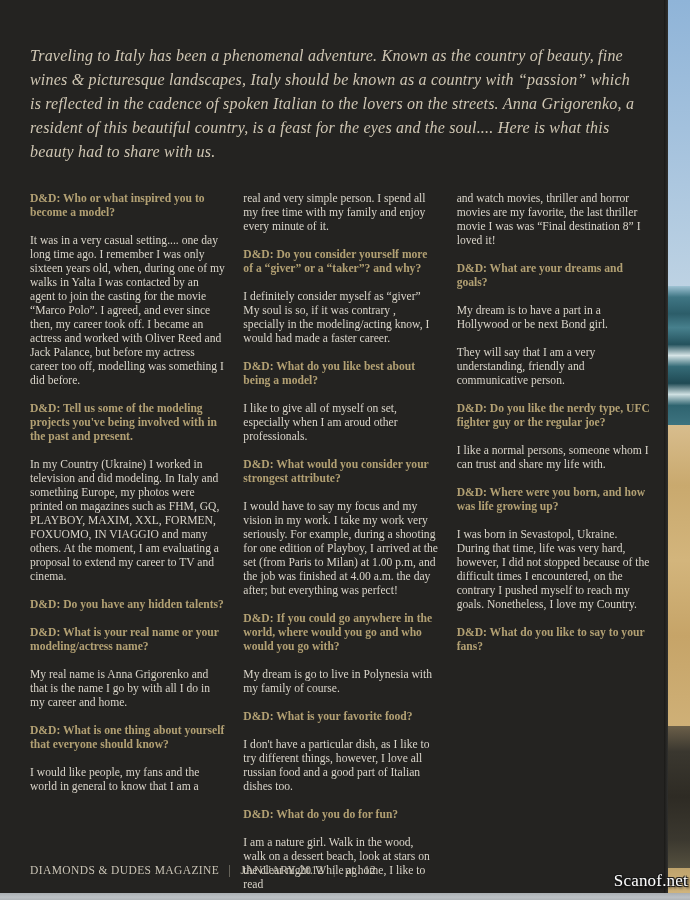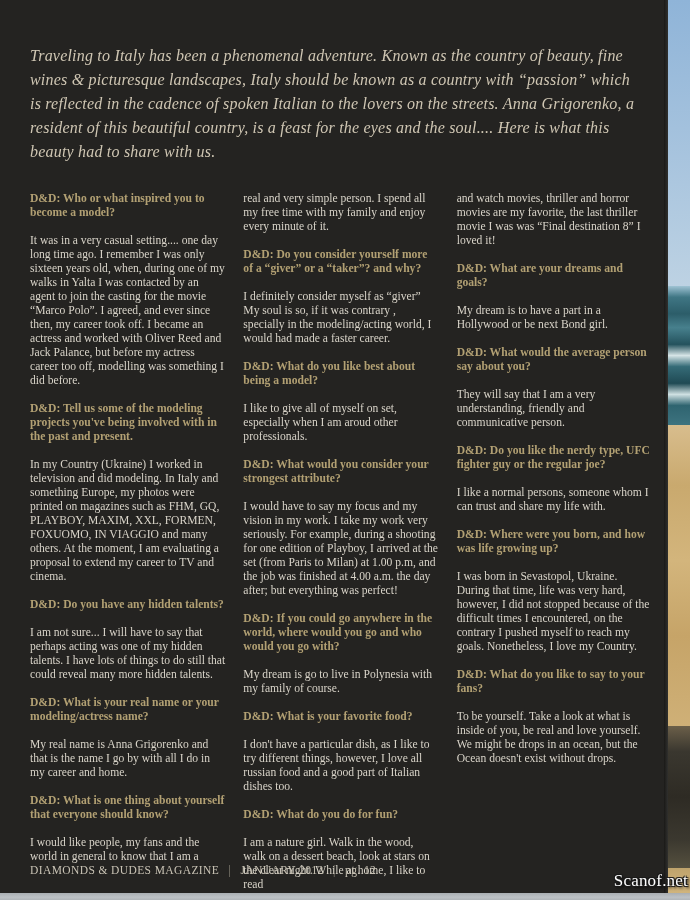--- a/index.html
+++ b/index.html
@@ -88,53 +88,50 @@
 
   <p class="intro">Traveling to Italy has been a phenomenal adventure. Known as the country of beauty, fine wines &amp; picturesque landscapes, Italy should be known as a country with “passion” which is reflected in the cadence of spoken Italian to the lovers on the streets. Anna Grigorenko, a resident of this beautiful country, is a feast for the eyes and the soul.... Here is what this beauty had to share with us.</p>
 
   <div class="columns">
     <div class="col">
         <p class="question">D&amp;D: Who or what inspired you to become a model?</p>
         <p class="answer">It was in a very casual setting.... one day long time ago. I remember I was only sixteen years old, when, during one of my walks in Yalta I was contacted by an agent to join the casting for the movie “Marco Polo”. I agreed, and ever since then, my career took off. I became an actress and worked with Oliver Reed and Jack Palance, but before my actress career too off, modelling was something I did before.</p>
         <p class="question">D&amp;D:  Tell us some of the modeling projects you've being involved with in the past and present.</p>
         <p class="answer">In my Country (Ukraine) I worked in television and did modeling. In Italy and something Europe, my photos were printed on magazines such as FHM, GQ, PLAYBOY,  MAXIM, XXL, FORMEN, FOXUOMO, IN VIAGGIO and many others. At the  moment, I am evaluating a proposal to extend my career to TV and cinema.</p>
         <p class="question">D&amp;D:  Do you have any hidden talents?</p>
-        <p class="answer">I am not sure... I will have to say that perhaps acting was one of my hidden talents. I have lots of things to do still that could reveal many more hidden talents.</p>
         <p class="question">D&amp;D:  What is your real name or your modeling/actress name?</p>
         <p class="answer">My real name is Anna Grigorenko and that is the name I go by with all I do in my career and home.</p>
         <p class="question">D&amp;D: What is one thing about yourself that everyone should know?</p>
         <p class="answer">I would like people, my fans and the world in general to know that I am a</p>
       </div>
     <div class="col">
         <p class="answer">real and very simple person. I spend all my free time with my family and enjoy every minute of it.</p>
         <p class="question">D&amp;D: Do you consider yourself more of a “giver” or a “taker”? and why?</p>
-        <p class="answer">I definitely consider myself as “giver” My soul is so, if it was contrary , specially in the modeling/acting world, I would had made a faster career.</p>
+        <p class="answer">I definitely consider myself as “giver” My soul is so, if it was contrary , specially in the modeling/acting know, I would had made a faster career.</p>
         <p class="question">D&amp;D:  What do you like best about being a model?</p>
         <p class="answer">I like to give all of myself on set, especially when I am aroud other professionals.</p>
         <p class="question">D&amp;D: What would you consider your strongest attribute?</p>
         <p class="answer">I would have to say my focus and my vision in my work. I take my work very seriously. For example, during a shooting for one edition of Playboy, I arrived at the set (from Paris to Milan) at 1.00 p.m, and the job was finished at 4.00 a.m. the day after; but everything was perfect!</p>
         <p class="question">D&amp;D:  If you could go anywhere in the world, where would you go and who would you go with?</p>
         <p class="answer">My dream is go to live in Polynesia with my family of course.</p>
         <p class="question">D&amp;D:  What is your favorite food?</p>
         <p class="answer">I don't have a particular dish, as I like to try different things, however, I love all russian food and a good part of  Italian dishes too.</p>
         <p class="question">D&amp;D:  What do you do for fun?</p>
         <p class="answer">I am a nature girl. Walk in the wood, walk on a dessert beach, look at stars on the clear night. While at home, I like to read</p>
       </div>
     <div class="col">
         <p class="answer">and watch movies, thriller and horror movies are my favorite, the last thriller movie I was was “Final destination 8” I loved it!</p>
         <p class="question">D&amp;D:  What are your dreams and goals?</p>
         <p class="answer">My dream is to have a part in a Hollywood or be next Bond girl.</p>
-        <p class="question">D&amp;D: What would the average person say about you?</p>
         <p class="answer">They will say that I am a very understanding, friendly and communicative person.</p>
         <p class="question">D&amp;D:  Do you like the nerdy type, UFC fighter guy or the regular joe?</p>
         <p class="answer">I like a normal persons, someone whom I can trust and share my life with.</p>
         <p class="question">D&amp;D: Where were you born, and how was life growing up?</p>
         <p class="answer">I was born in Sevastopol, Ukraine. During that time, life was very hard, however, I did not stopped because of the difficult times I encountered, on the contrary I pushed myself to reach my goals. Nonetheless, I love my Country.</p>
         <p class="question">D&amp;D:  What do you like to say to your fans?</p>
-        <p class="answer">To be yourself. Take a look at what is inside of you, be real and love yourself. We might be drops in an ocean, but the Ocean doesn't exist without drops.</p>
       </div>
   </div>
 
   <div class="footer">
     <span>DIAMONDS &amp; DUDES MAGAZINE</span>
     <span class="sep">|</span>
     <span>JANUARY 2012</span>
     <span class="sep">|</span>
     <span>pg. 12</span>
   </div>

